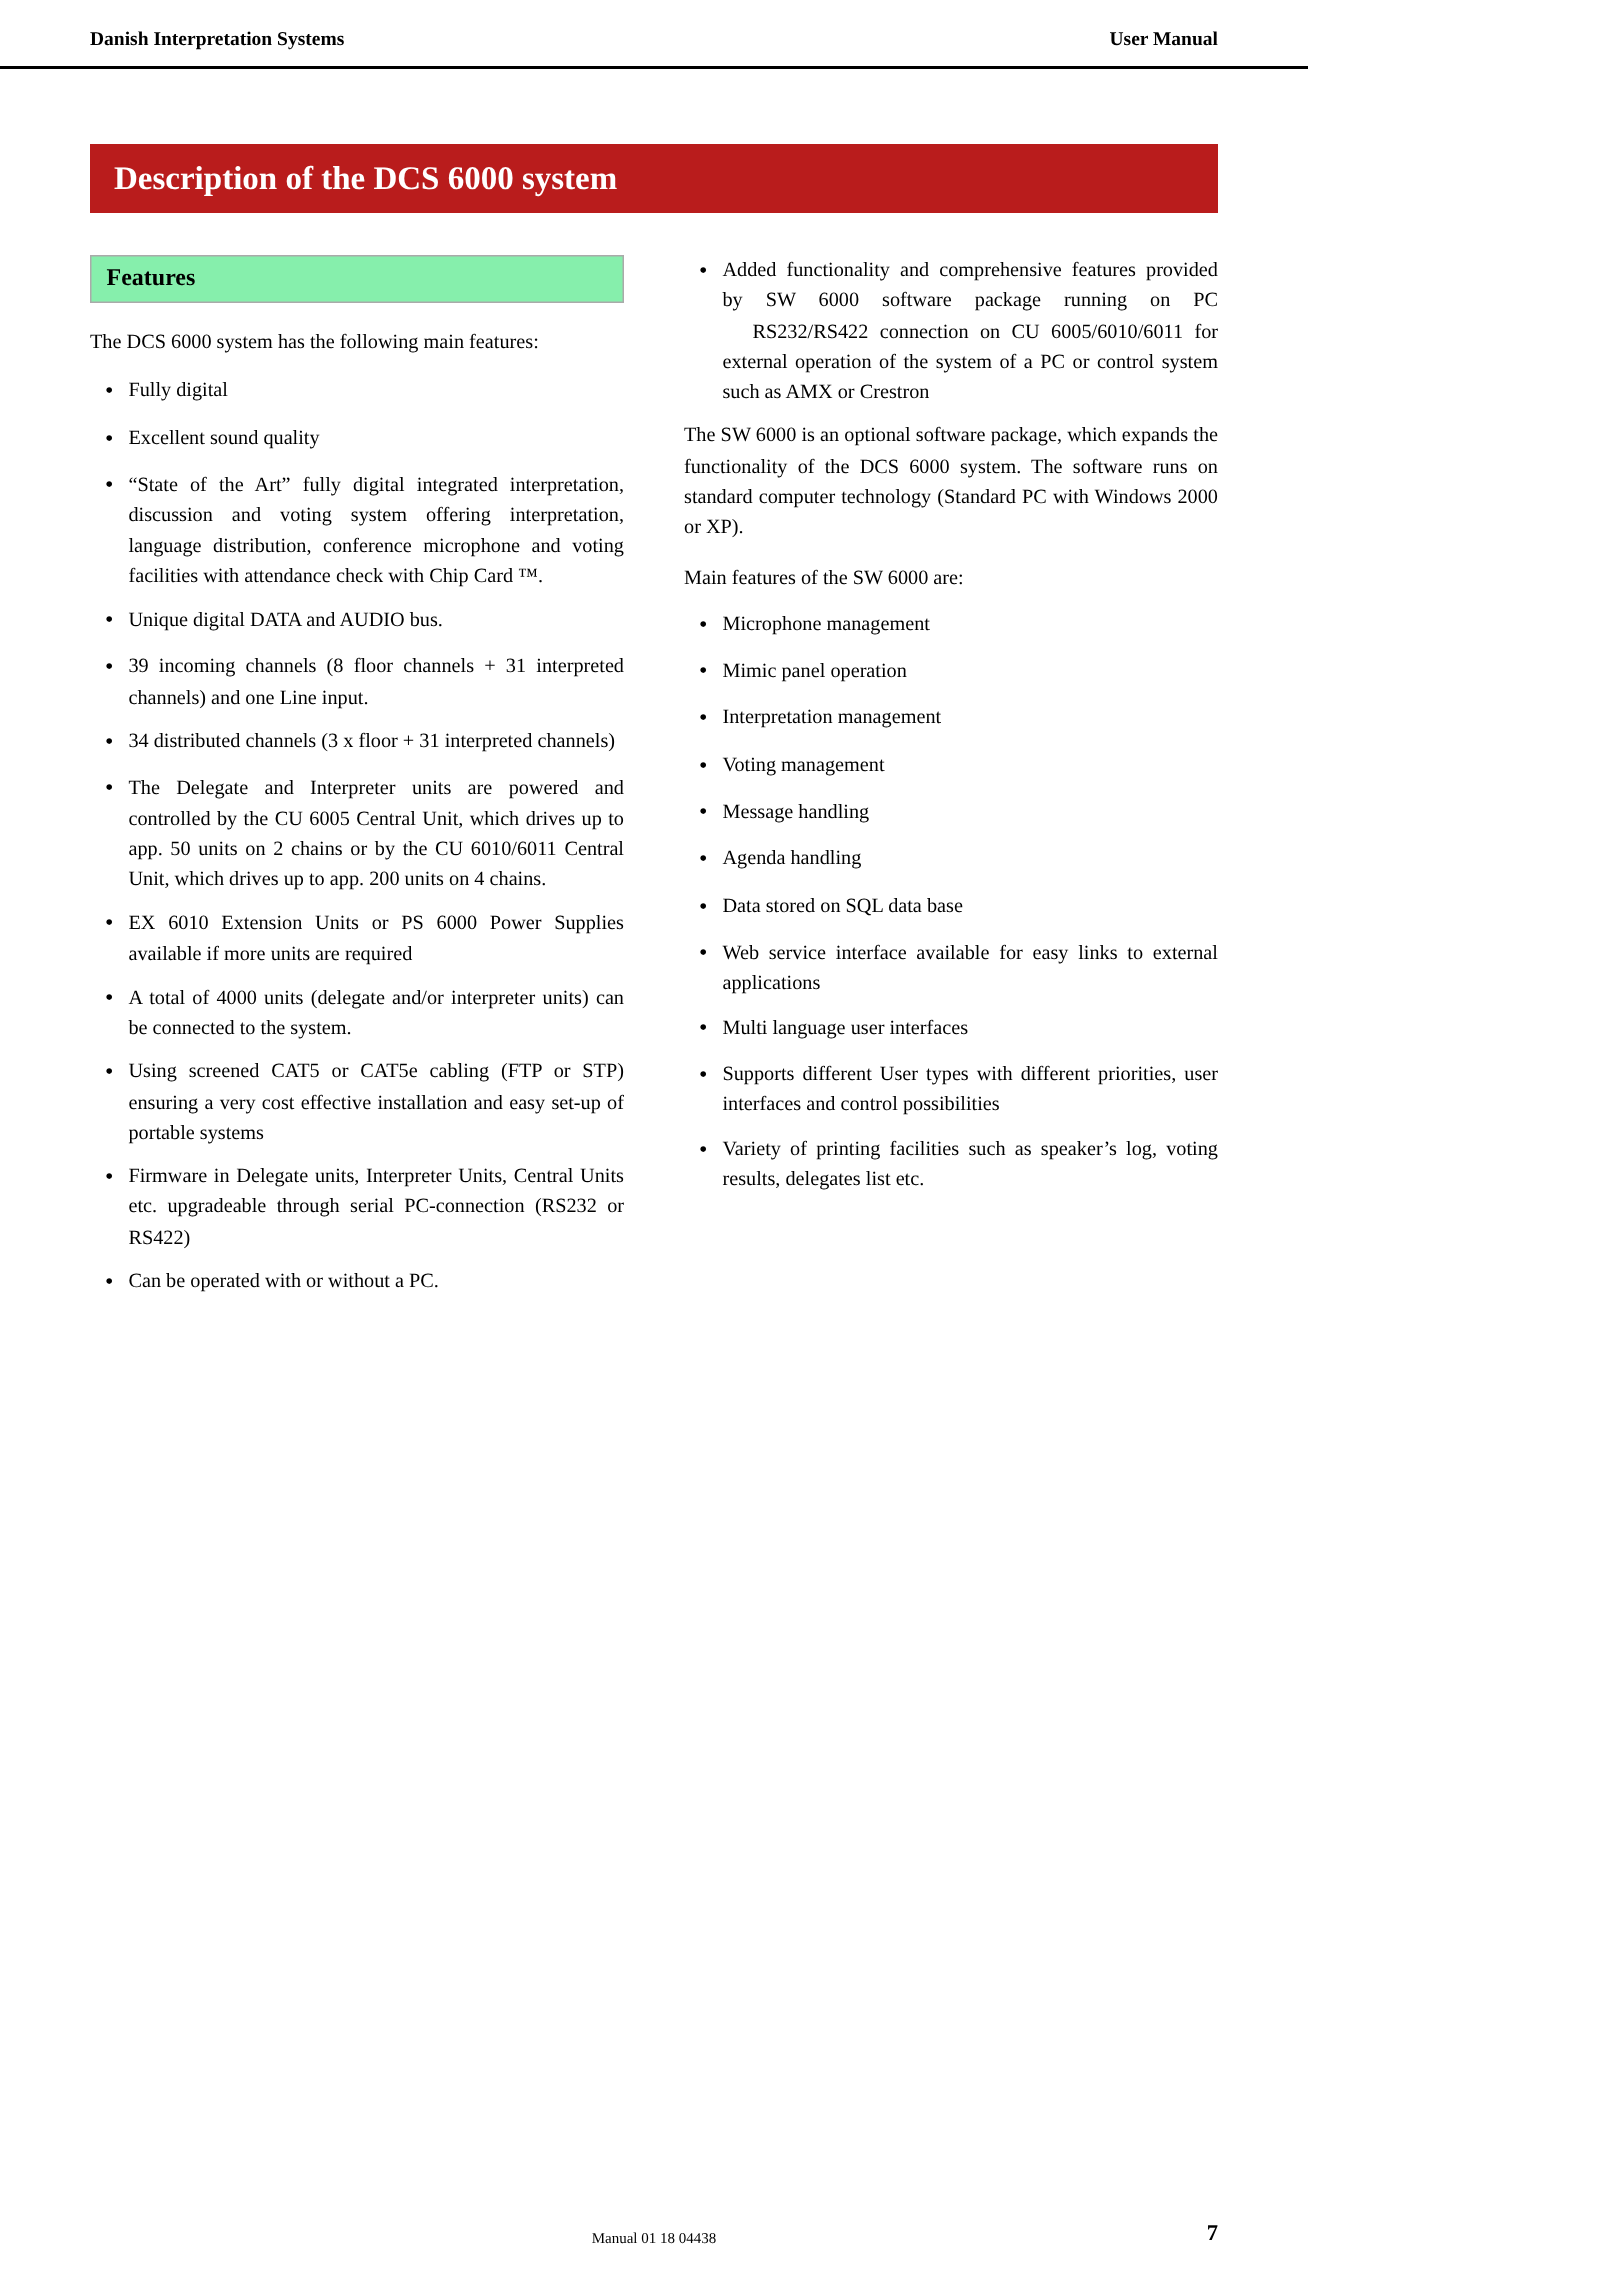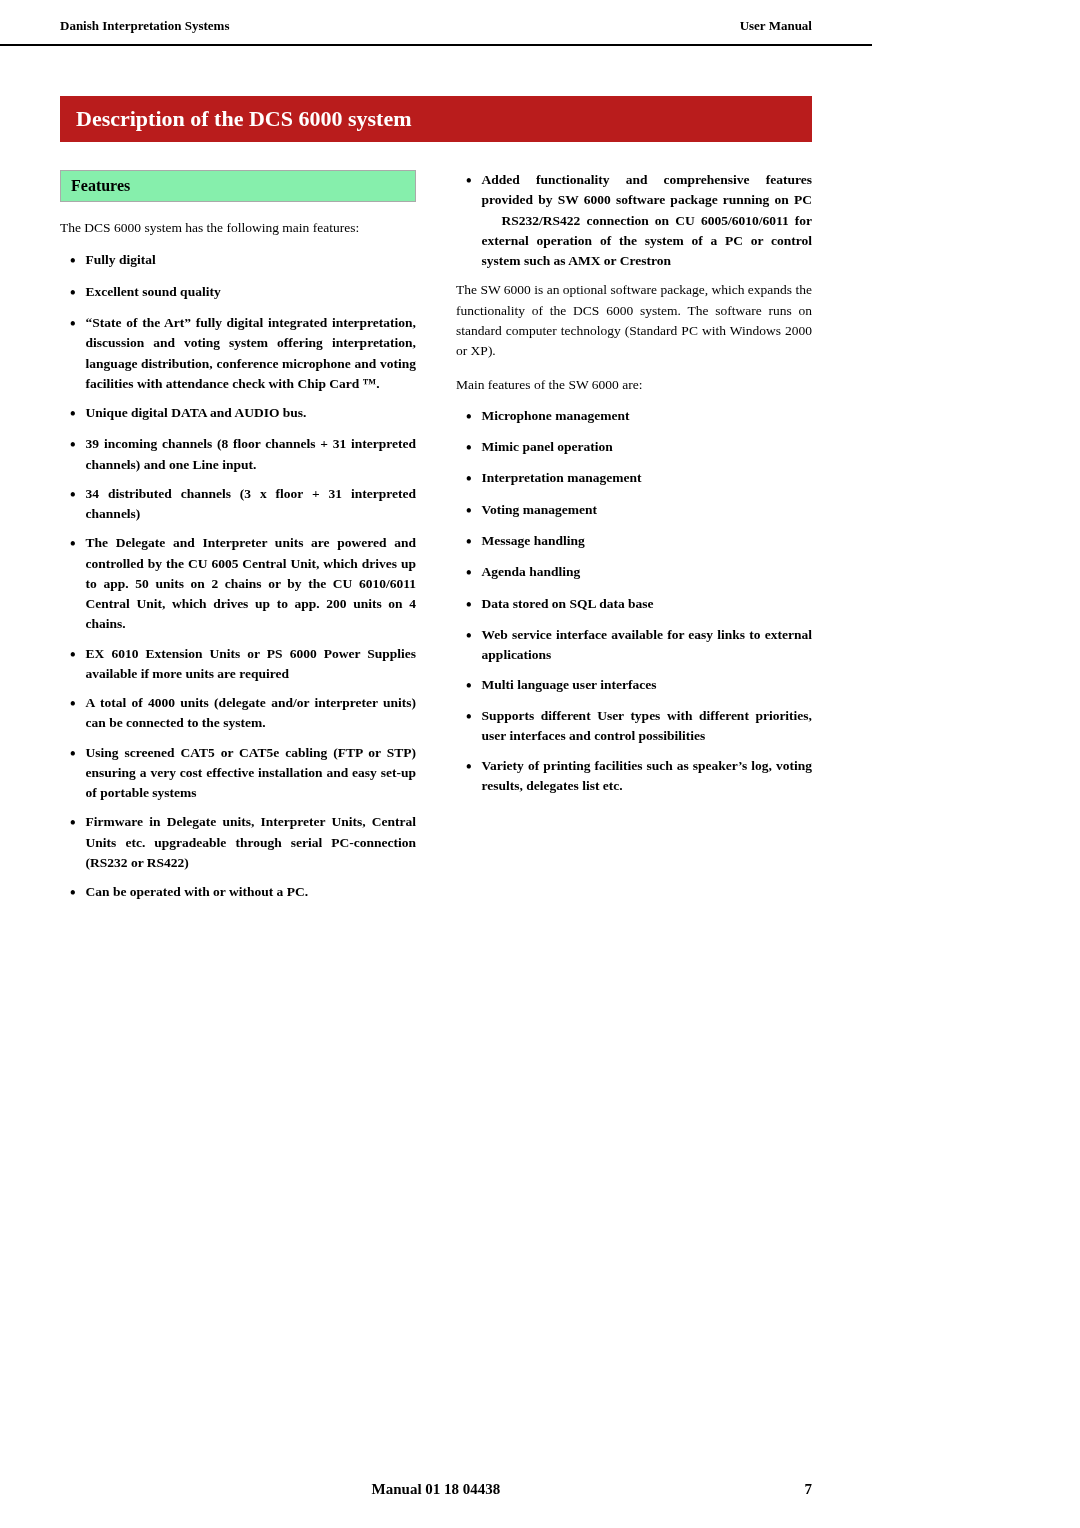--- a/index.html
+++ b/index.html
@@ -94,21 +94,20 @@
       padding: 0;
       margin: 0;
     }
 
     .bullet-list li {
       display: flex;
       align-items: flex-start;
       margin-bottom: 9px;
       text-align: justify;
       line-height: 1.5;
-      font-weight: bold;
     }
 
     .bullet-list li::before {
       content: "•";
       font-size: 16px;
       margin-right: 10px;
       margin-left: 10px;
       flex-shrink: 0;
       line-height: 1.4;
     }
@@ -147,22 +146,22 @@
       position: absolute;
       bottom: 30px;
       left: 0;
       right: 0;
       display: flex;
       justify-content: center;
       align-items: center;
     }
 
     .footer-text {
-      font-weight: bold;
-      font-size: 15px;
+      font-weight: normal;
+      font-size: 10px;
     }
 
     .page-number {
       position: absolute;
       bottom: 30px;
       right: 60px;
       font-weight: bold;
       font-size: 15px;
     }
   </style>

